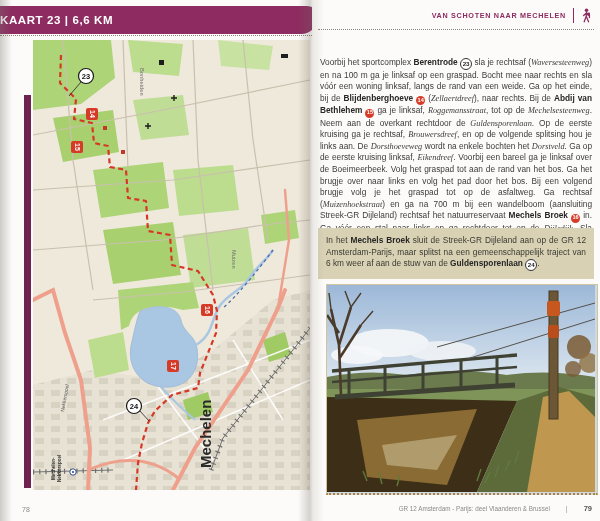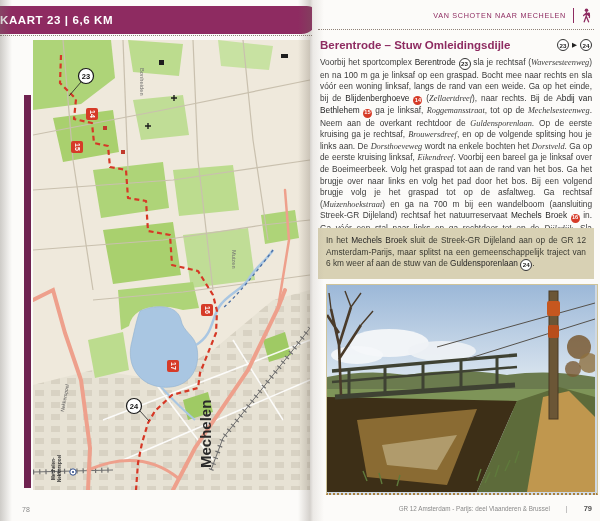--- a/index.html
+++ b/index.html
@@ -15,30 +15,30 @@
   .map-wrap{position:absolute;left:33px;top:40px;width:277px;height:450px;}
   .pagenum-left{position:absolute;left:22px;bottom:8px;font-size:7px;color:#8a8a8a;}
   
   .spine{position:absolute;left:298px;top:0;width:26px;height:521px;z-index:30;pointer-events:none;
     background:linear-gradient(to right,rgba(0,0,0,0),rgba(110,100,90,.28) 46%,rgba(150,140,130,.16) 58%,rgba(255,255,255,0));}
   .edge-left{position:absolute;left:0;top:0;width:12px;height:521px;z-index:30;pointer-events:none;
     background:linear-gradient(to right,rgba(120,115,108,.35),rgba(255,255,255,0));}
   
   .page-right{position:absolute;left:312px;top:0;width:288px;height:521px;background:#fcfbf9;}
   .r-header{position:absolute;top:8px;right:8px;display:flex;align-items:center;gap:7px;}
-  .r-header .caps{font-size:7.2px;font-weight:normal;letter-spacing:.7px;color:#8e2b61;}
+  .r-header .caps{font-size:7.2px;font-weight:bold;letter-spacing:.7px;color:#8e2b61;}
   .r-header .vline{width:1px;height:15px;background:#8e2b61;}
   .rule-right{position:absolute;left:6px;top:29px;width:276px;border-top:1.5px dotted #6b5a4e;opacity:.75;}
   .title-row{position:absolute;left:8px;top:39px;width:272px;display:flex;justify-content:space-between;align-items:center;}
   .title{font-size:11.5px;font-weight:bold;color:#8e2b61;}
   .wp-badges{display:flex;align-items:center;gap:3px;}
   .arrow{font-size:6.5px;color:#222;line-height:1;}
   .para{position:absolute;left:8px;top:57px;width:272px;font-size:8.3px;line-height:11.6px;
         color:#3b3b3b;text-align:justify;}
-  .seg-b{font-weight:normal;color:#262626;}
+  .seg-b{font-weight:bold;color:#262626;}
   .seg-i{font-style:italic;font-family:Liberation Serif, serif;}
   .badge{display:inline-flex;align-items:center;justify-content:center;vertical-align:-1px;
          font-style:normal;font-weight:bold;}
   .badge-red{width:9px;height:9px;border-radius:50%;background:#d63b28;color:#fff;font-size:5.6px;}
   .badge-circle{width:10px;height:10px;border-radius:50%;background:#fff;border:1px solid #333;
                 color:#222;font-size:6.2px;}
   .note-box{position:absolute;left:6px;top:228px;width:260px;background:#d8d1b4;padding:7px 8px 8px 8px;
             font-size:8.3px;line-height:11.6px;color:#3a3a32;text-align:justify;}
   .photo{position:absolute;left:14px;top:284px;width:270px;height:208px;border:1px solid #cfc49a;
          border-bottom:2px dotted #a9803c;overflow:hidden;background:#cfd9e4;}
@@ -190,28 +190,20 @@
       <span class="caps">VAN SCHOTEN NAAR MECHELEN</span>
       <span class="vline"></span>
       <svg width="11" height="15" viewBox="0 0 11 15">
         <circle cx="5.5" cy="2.2" r="1.8" fill="#8e2b61"></circle>
         <path d="M5.5,4.4 L5.2,8.2 L3.2,13.8 M5.2,8.2 L7.6,13.8 M5.5,5 L2.6,7.6 M5.5,5 L8.4,7.2 L8.4,9.6" stroke="#8e2b61" stroke-width="1.3" fill="none" stroke-linecap="round"></path>
         <rect x="6.4" y="4.6" width="2.6" height="3.4" rx="1" fill="#8e2b61"></rect>
       </svg>
     </div>
     <div class="rule-right"></div>
 
-    <div class="title-row">
-      <span class="title">Berentrode – Stuw Omleidingsdijle</span>
-      <span class="wp-badges">
-        <span class="badge badge-circle">23</span>
-        <span class="arrow">▶</span>
-        <span class="badge badge-circle">24</span>
-      </span>
-    </div>
 
     <div class="para"><span class="seg-n">Voorbij het sportcomplex </span><span class="seg-b">Berentrode </span><span class="badge badge-circle">23</span><span class="seg-n"> sla je rechtsaf (</span><span class="seg-i">Waversesteenweg</span><span class="seg-n">) en na 100 m ga je linksaf op een graspad. Bocht mee naar rechts en sla vóór een woning linksaf, langs de rand van een weide. Ga op het einde, bij de </span><span class="seg-b">Blijdenberghoeve </span><span class="badge badge-red">14</span><span class="seg-n"> (</span><span class="seg-i">Zellaertdreef</span><span class="seg-n">), naar rechts. Bij de </span><span class="seg-b">Abdij van Bethlehem </span><span class="badge badge-red">15</span><span class="seg-n"> ga je linksaf, </span><span class="seg-i">Roggemansstraat</span><span class="seg-n">, tot op de </span><span class="seg-i">Mechelsesteenweg</span><span class="seg-n">. Neem aan de overkant rechtdoor de </span><span class="seg-i">Guldensporenlaan</span><span class="seg-n">. Op de eerste kruising ga je rechtsaf, </span><span class="seg-i">Brouwersdreef</span><span class="seg-n">, en op de volgende splitsing hou je links aan. De </span><span class="seg-i">Dorsthoeveweg</span><span class="seg-n"> wordt na enkele bochten het </span><span class="seg-i">Dorstveld</span><span class="seg-n">. Ga op de eerste kruising linksaf, </span><span class="seg-i">Eikendreef</span><span class="seg-n">. Voorbij een bareel ga je linksaf over de Boeimeerbeek. Volg het graspad tot aan de rand van het bos. Ga het brugje over naar links en volg het pad door het bos. Bij een volgend brugje volg je het graspad tot op de asfaltweg. Ga rechtsaf (</span><span class="seg-i">Muizenhoekstraat</span><span class="seg-n">) en ga na 700 m bij een wandelboom (aansluiting Streek-GR Dijleland) rechtsaf het natuurreservaat </span><span class="seg-b">Mechels Broek </span><span class="badge badge-red">16</span><span class="seg-n"> in. Ga vóór een stal naar links en ga rechtdoor tot op de </span><span class="seg-i">Dijledijk</span><span class="seg-n">. Sla rechtsaf en volg de dijk 1,6 km, langs de </span><span class="seg-b">Nekkervijver </span><span class="badge badge-red">17</span><span class="seg-n"> en sportvelden. Ga tot aan de </span><span class="seg-b">stuw van de Omleidingsdijle </span><span class="badge badge-circle">24</span><span class="seg-n">.</span></div>
 
     <div class="note-box"><span class="seg-n">In het </span><span class="seg-b">Mechels Broek</span><span class="seg-n"> sluit de Streek-GR Dijleland aan op de GR 12 Amsterdam-Parijs, maar splitst na een gemeenschappelijk traject van 6 km weer af aan de stuw van de </span><span class="seg-b">Guldensporenlaan </span><span class="badge badge-circle">24</span><span class="seg-n">.</span></div>
 
     <div class="photo">
       <svg viewBox="0 0 268 207" width="268" height="207">
         <defs>
           <linearGradient id="sky" x1="0" y1="0" x2="0" y2="1">
             <stop offset="0" stop-color="#9cb8d8"></stop>

